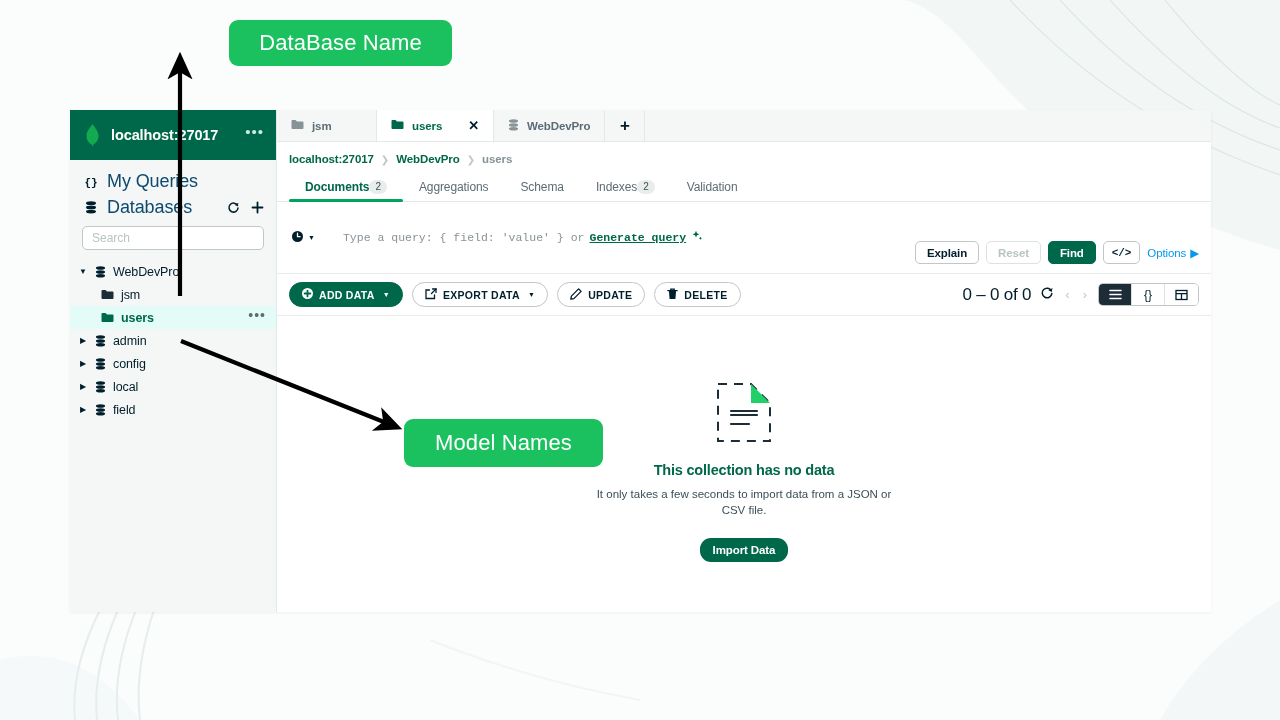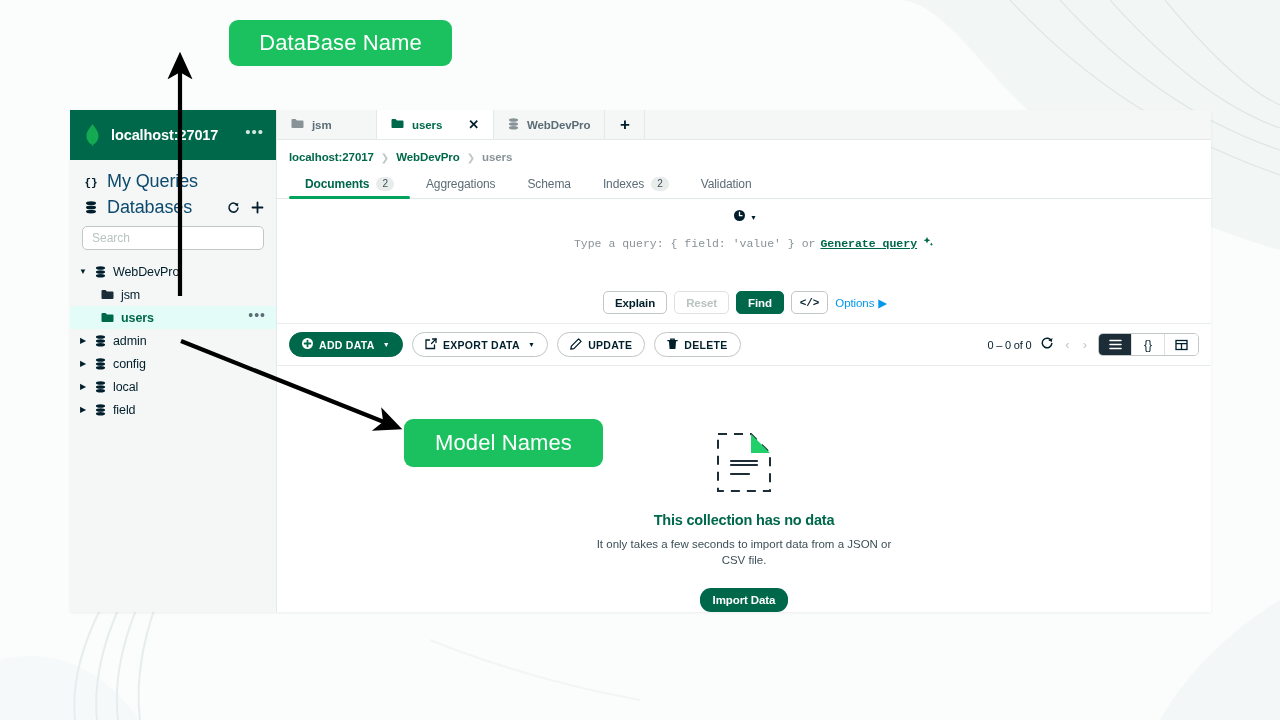--- a/index.html
+++ b/index.html
@@ -132,41 +132,40 @@
   .bc-item { font-weight: bold; color: #00684a; cursor: pointer; letter-spacing: -0.1px; }
   .bc-item.last { color: #889397; }
   .bc-sep { color: #c1c7c6; font-size: 10px; }
 
   .subtabs {
     display: flex; align-items: flex-end; gap: 0;
     border-bottom: 1px solid #e3e8e8;
     padding-left: 12px; height: 28px;
   }
   .subtab {
-    display: flex; align-items: center; gap: 7px;
+    display: flex; align-items: center; 
     padding: 0 16px 7px 16px; cursor: pointer;
     font-size: 12px; color: #5c6c75; letter-spacing: -0.1px;
     position: relative;
   }
   .subtab.active { color: #00684a; font-weight: bold; }
   .subtab.active::after {
     content: ''; position: absolute; left: 0; right: 0; bottom: -1px;
     height: 3px; background: #00a35c; border-radius: 2px;
   }
   .badge {
     background: #e8edeb; color: #3d4f58;
     border-radius: 9px; font-size: 10px; font-weight: normal;
     padding: 1px 6px; line-height: 12px;
   }
 
   .querybar {
     display: flex; align-items: center;
     padding: 9px 12px 9px 14px; gap: 10px;
     border-bottom: 1px solid #e8edeb;
-    flex-direction: column;
   }
   .qb-hist { display: flex; align-items: center; gap: 4px; cursor: pointer; flex: 0 0 auto; }
   .qb-caret { font-size: 7px; color: #001e2b; }
   .qb-input {
     flex: 1; display: flex; align-items: center; gap: 5px;
     font-family: "Liberation Mono", monospace; font-size: 11.5px;
     color: #889397; padding-left: 18px; cursor: text; min-width: 0;
   }
   .qb-gen {
     color: #00684a; font-weight: bold; text-decoration: underline;
@@ -196,21 +195,21 @@
   .tbtn {
     height: 25px; border-radius: 13px; border: 1px solid #c1c7c6;
     background: #fff; font-size: 10.5px; font-weight: bold;
     color: #001e2b; padding: 0 12px; cursor: pointer;
     display: flex; align-items: center; gap: 6px;
     font-family: "Liberation Sans", sans-serif; letter-spacing: 0.3px;
   }
   .tbtn.green { background: #00684a; border-color: #00684a; color: #fff; }
   .tbtn .tcaret { font-size: 7px; margin-left: 2px; }
   .tb-right { margin-left: auto; display: flex; align-items: center; gap: 9px; }
-  .count { font-size: 11px; color: #001e2b; letter-spacing: -0.2px; }
+  .count { font-size: 17px; color: #001e2b; letter-spacing: -0.2px; }
   .chev { font-size: 13px; color: #c1c7c6; cursor: pointer; padding: 0 2px; }
   .viewgroup {
     display: flex; align-items: center;
     border: 1px solid #c1c7c6; border-radius: 5px; overflow: hidden;
     height: 23px;
   }
   .vbtn {
     width: 33px; height: 100%;
     display: flex; align-items: center; justify-content: center;
     cursor: pointer; background: #fff; color: #001e2b;

